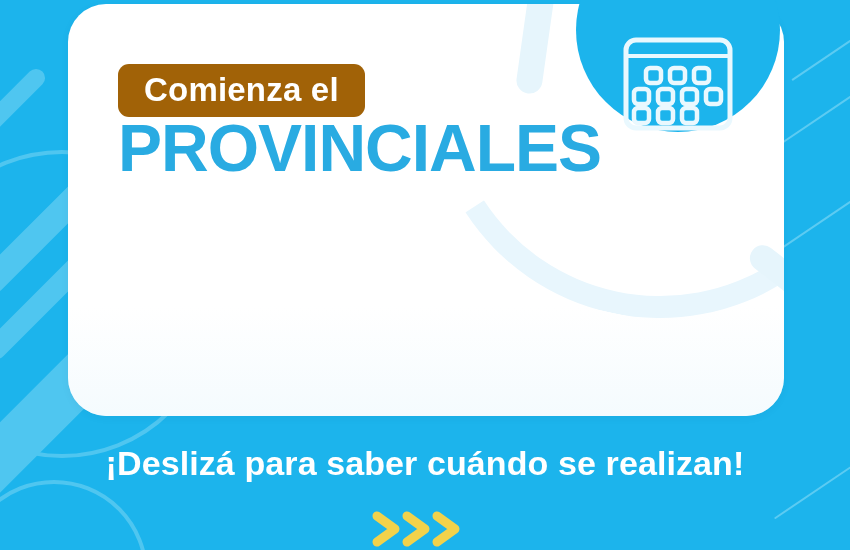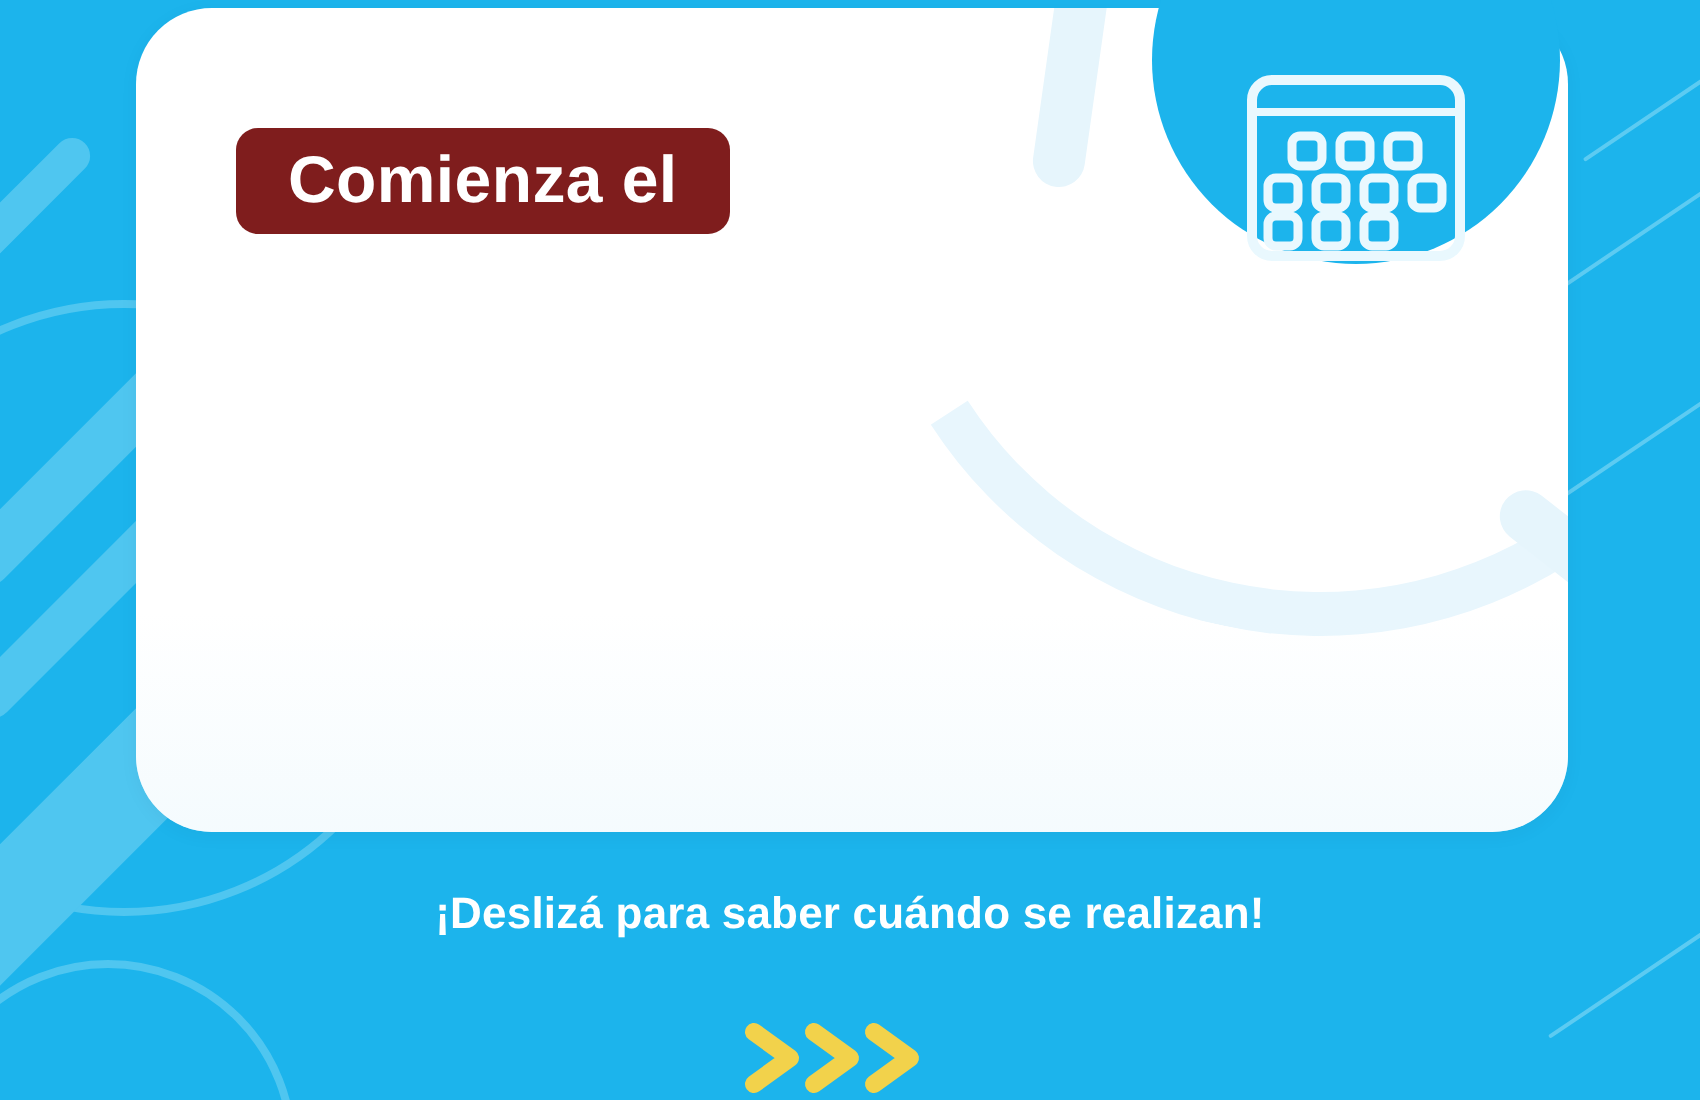--- a/index.html
+++ b/index.html
@@ -118,21 +118,21 @@
 
   
   .text-wrap {
     position: absolute;
     left: 118px;
     top: 64px;
     z-index: 5;
   }
   .badge {
     display: inline-block;
-    background: #7f1d1d;
+    background: #a16207;
     color: #ffffff;
     border-radius: 11px;
     padding: 9px 26px 11px 26px;
     font-size: 33px;
     font-weight: bold;
     letter-spacing: 0.2px;
     line-height: 1;
   }
   .headline-1 {
     color: #29ABE2;
@@ -153,21 +153,21 @@
   .headline-2 { margin-top: 2px; }
   .headline-3 { margin-top: -4px; }
 
   
   .footer-caption {
     position: absolute;
     left: 0; right: 0;
     top: 444px;
     text-align: center;
     color: #ffffff;
-    font-size: 22px;
+    font-size: 34px;
     font-weight: bold;
     letter-spacing: 0.1px;
     z-index: 5;
   }
   .chevrons {
     position: absolute;
     left: 0; right: 0;
     top: 508px;
     display: flex;
     justify-content: center;
@@ -218,20 +218,21 @@
         <rect x="84" y="53" width="15" height="15" rx="4" stroke="#E9F8FE" stroke-width="4.5" fill="none"></rect>
         <rect x="12" y="72" width="15" height="15" rx="4" stroke="#E9F8FE" stroke-width="4.5" fill="none"></rect>
         <rect x="36" y="72" width="15" height="15" rx="4" stroke="#E9F8FE" stroke-width="4.5" fill="none"></rect>
         <rect x="60" y="72" width="15" height="15" rx="4" stroke="#E9F8FE" stroke-width="4.5" fill="none"></rect>
       </svg>
     </span>
   </div>
 
   <div class="text-wrap">
     <div class="badge">Comienza el</div>
+    <div class="headline-3">PROVINCIALES</div>
   </div>
 
   <div class="footer-caption">¡Deslizá para saber cuándo se realizan!</div>
 
   <div class="chevrons">
     <svg width="120" height="42" viewBox="0 0 120 42" fill="none" xmlns="http://www.w3.org/2000/svg">
       <path d="M12 8 L30 21 L12 34" stroke="#F2D24B" stroke-width="9" stroke-linecap="round" stroke-linejoin="round" fill="none"></path>
       <path d="M42 8 L60 21 L42 34" stroke="#F2D24B" stroke-width="9" stroke-linecap="round" stroke-linejoin="round" fill="none"></path>
       <path d="M72 8 L90 21 L72 34" stroke="#F2D24B" stroke-width="9" stroke-linecap="round" stroke-linejoin="round" fill="none"></path>
     </svg>

